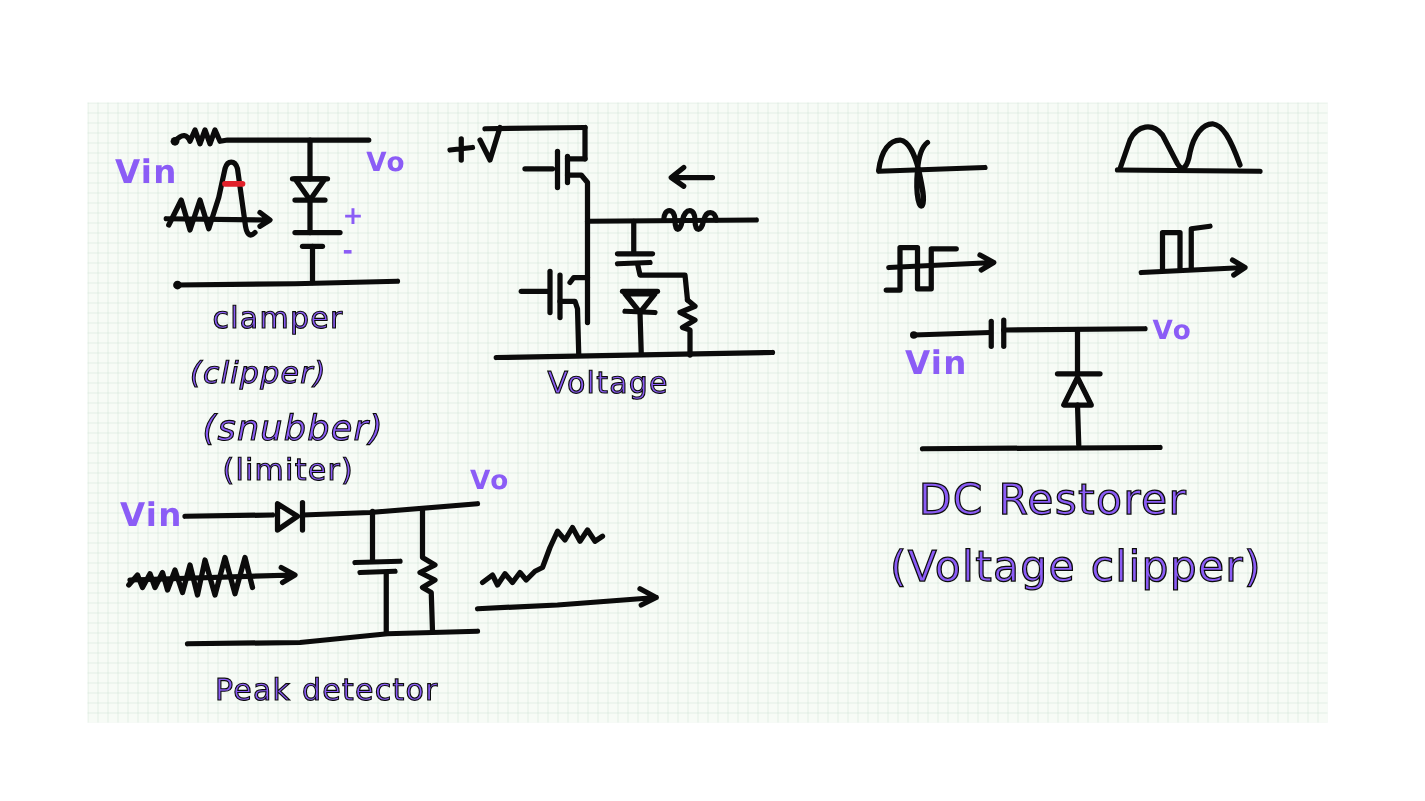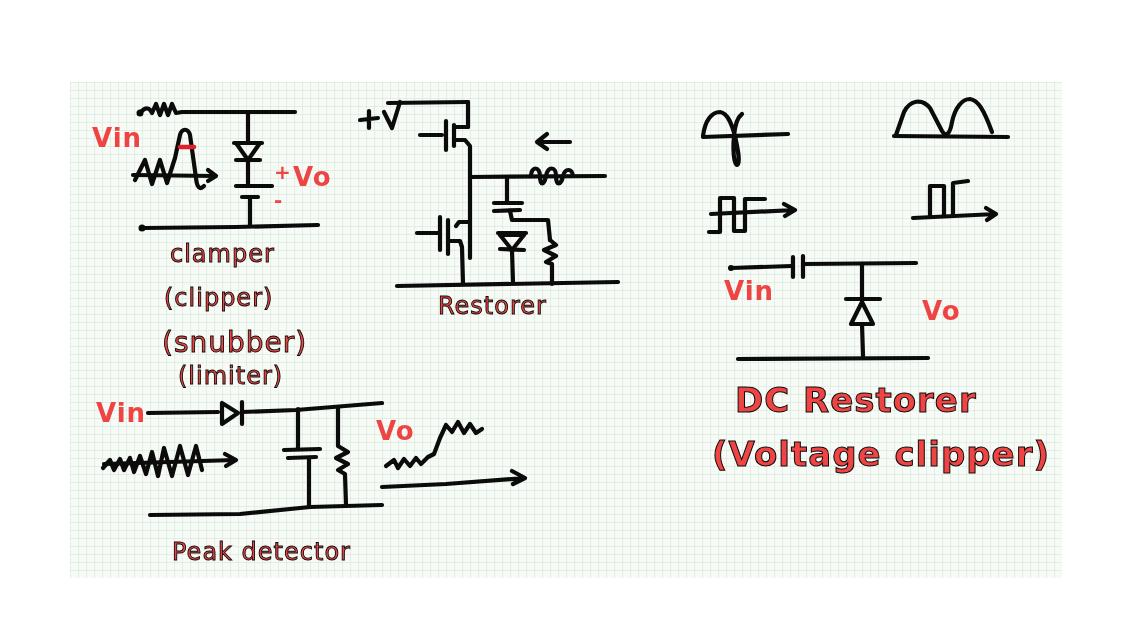--- a/index.html
+++ b/index.html
@@ -12,28 +12,28 @@
       linear-gradient(to bottom, rgba(190,215,200,0.35) 1px, transparent 1px);
     background-size: 8px 8px;
   }
   svg.ink { position: absolute; left: 0; top: 0; width: 1140px; height: 641px; }
   svg.ink path, svg.ink line, svg.ink polyline, svg.ink polygon {
     fill: none; stroke: #0b0b0b; stroke-width: 4.2; stroke-linecap: round; stroke-linejoin: round;
   }
   svg.ink .red { stroke: #e0202a; stroke-width: 4.6; }
   svg.ink .dot { fill: #0b0b0b; stroke: none; }
   .hw {
-    position: absolute; font-family: "DejaVu Sans", sans-serif; color: #ef4444;
+    position: absolute; font-family: "DejaVu Sans", sans-serif; color: #8b5cf6;
     font-weight: bold; white-space: nowrap; letter-spacing: 1px;
     transform-origin: left top;
   }
   .lbl-vin { font-size: 26px; }
-  .lbl-vo  { font-size: 26px; margin-top: 44px; }
+  .lbl-vo  { font-size: 21px; }
   .caption { font-size: 24px; font-weight: normal; -webkit-text-stroke: 0.9px #0b0b0b; }
-  .caption-lg { font-size: 34px; font-weight: bold; -webkit-text-stroke: 1px #0b0b0b; }
+  .caption-lg { font-size: 34px; font-weight: normal; -webkit-text-stroke: 1px #0b0b0b; }
   .sign { font-size: 20px; }
 </style>
 </head>
 <body>
 
 <div class="paper"></div>
 
 <svg class="ink" viewBox="0 0 1140 641">
 
   <g>
@@ -146,25 +146,25 @@
     <path d="M386,466 L394,460 L398,468 L404,459 L410,466 L416,458 L421,464 L428,457 L434,454 L440,438 L446,425 L452,432 L458,422 L464,433 L470,424 L476,433 L482,429"></path>
     <path d="M382,487 L446,484 L525,478 M512,471 L525,478 L513,484"></path>
   </g>
 </svg>
 
 <div class="hw lbl-vin" style="left:92px; top:123px;">Vin</div>
 <div class="hw lbl-vo" style="left:293px; top:118px;">Vo</div>
 <div class="hw sign" style="left:274px; top:160px;">+</div>
 <div class="hw sign" style="left:274px; top:188px;">-</div>
 <div class="hw caption" style="left:170px; top:240px;">clamper</div>
-<div class="hw caption" style="left:164px; top:284px;">(clipper)</div>
-<div class="hw caption" style="left:162px; top:326px; font-size:28px;">(snubber)</div>
+<div class="hw caption" style="left:152px; top:284px;font-style:italic;">(clipper)</div>
+<div class="hw caption" style="left:162px; top:326px; font-size:28px;font-style:italic;">(snubber)</div>
 <div class="hw caption" style="left:178px; top:362px; font-size:24px;">(limiter)</div>
 
-<div class="hw caption" style="left:438px; top:292px;">Restorer</div>
+<div class="hw caption" style="left:438px; top:292px;">Voltage</div>
 
 <div class="hw lbl-vin" style="left:724px; top:276px;">Vin</div>
 <div class="hw lbl-vo" style="left:922px; top:252px;">Vo</div>
 <div class="hw caption-lg" style="left:735px; top:380px;">DC Restorer</div>
 <div class="hw caption-lg" style="left:712px; top:434px;">(Voltage clipper)</div>
 
 <div class="hw lbl-vin" style="left:96px; top:398px;">Vin</div>
 <div class="hw lbl-vo" style="left:376px; top:372px;">Vo</div>
 <div class="hw caption" style="left:172px; top:518px;margin-top:20px;">Peak detector</div>
 

